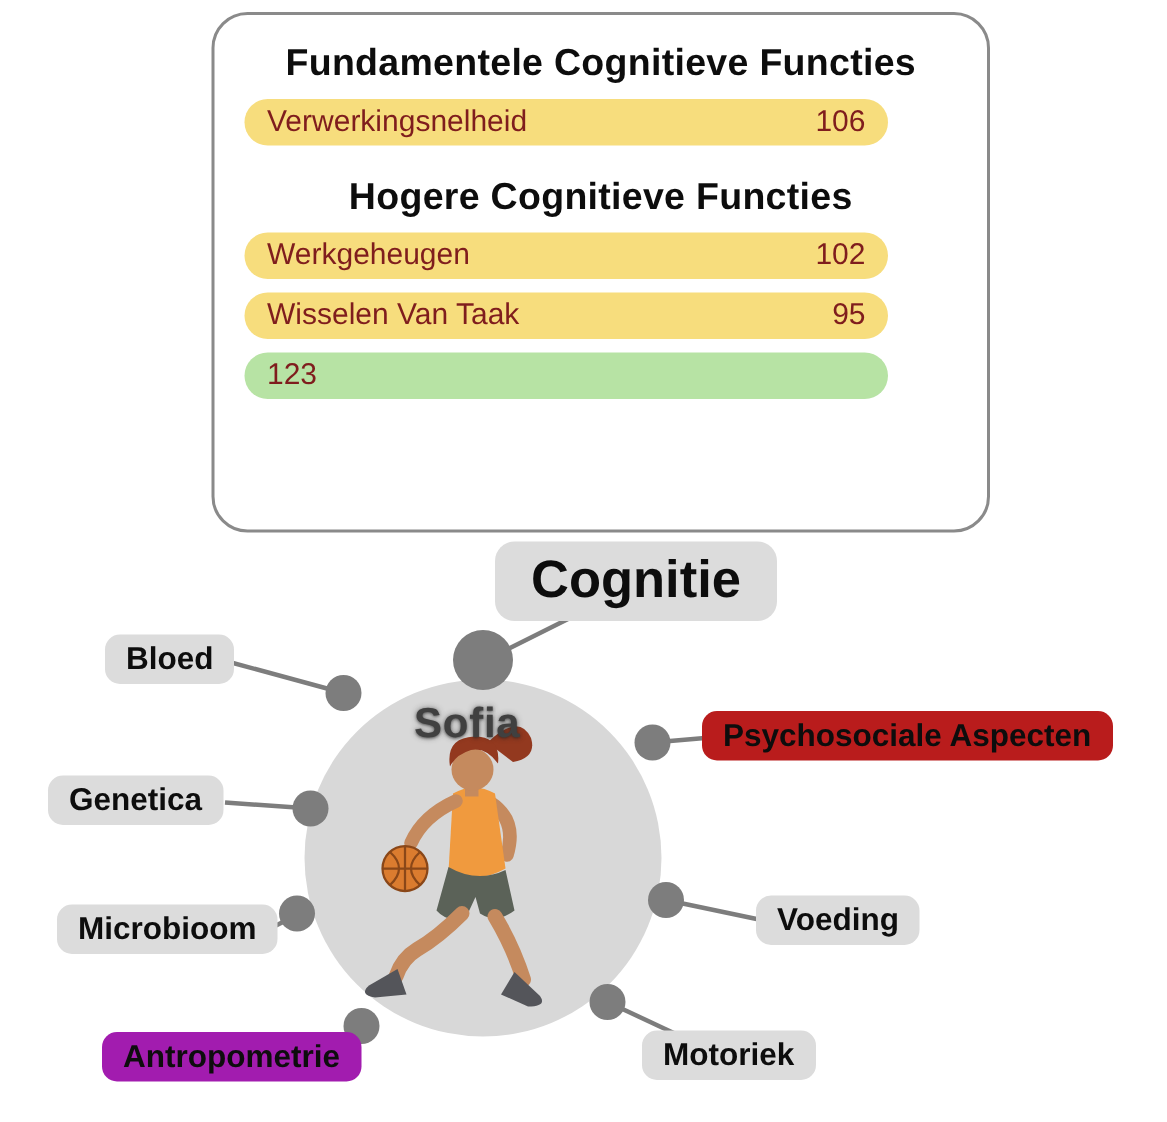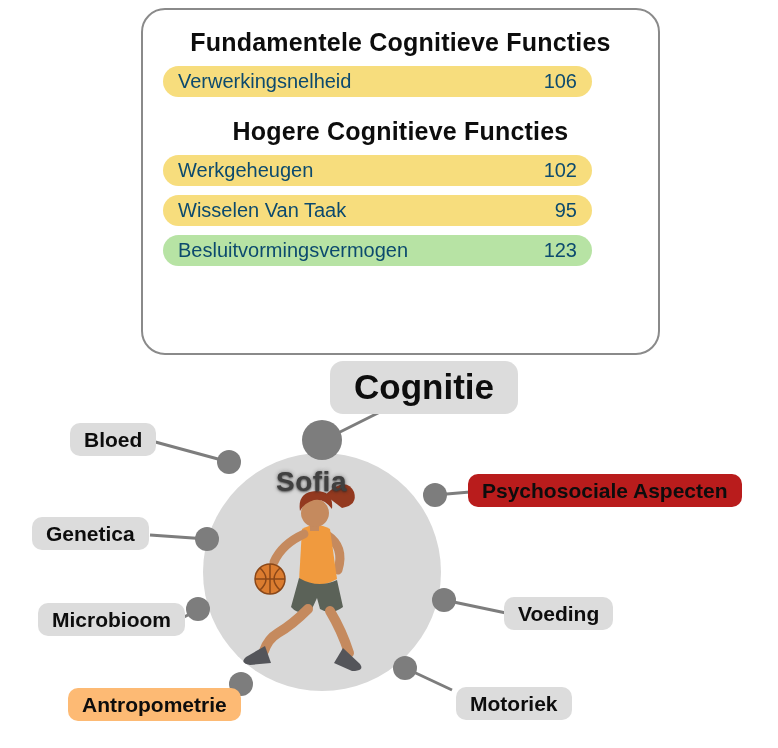--- a/index.html
+++ b/index.html
@@ -16,21 +16,21 @@
     padding-top:12px;
   }
   .card h2 {
     margin:6px 0 8px; text-align:center; font-size:25px; font-weight:bold;
     color:#0d0d0d; letter-spacing:.2px;
   }
   .card h2.second { margin-top:20px; }
   .pill {
     width:429px; height:31px; margin:9px 0 9px 20px; border-radius:16px;
     display:flex; align-items:center; justify-content:space-between;
-    padding:0 15px; font-size:20px; color:#0c4a6e;
+    padding:0 15px; font-size:20px; color:#7f1d1d;
   }
   .pill .pill-label { white-space:nowrap; }
   .pill .pill-value { white-space:nowrap; }
 
   
   .overlay { position:absolute; left:0; top:0; width:778px; height:748px; }
   .node-label {
     position:absolute; background:#dcdcdc; border-radius:10px;
     padding:5px 14px; font-weight:bold; font-size:21px; color:#0d0d0d;
     white-space:nowrap; line-height:1.1;
@@ -65,21 +65,20 @@
       <span class="pill-value">102</span>
     </div>
 
 
     <div class="pill" style="background-color: rgb(247, 221, 125);">
       <span class="pill-label">Wisselen Van Taak</span>
       <span class="pill-value">95</span>
     </div>
 
     <div class="pill" style="background-color: rgb(183, 227, 164);">
-      <span class="pill-label">Besluitvormingsvermogen</span>
       <span class="pill-value">123</span>
     </div>
   </div>
 
   <svg class="overlay" viewBox="0 0 778 748">
 
     <circle cx="322" cy="572" r="119" fill="#D8D8D8"></circle>
 
     <g stroke-width="3" fill="none">
       <line x1="396" y1="404" x2="322" y2="441" stroke="#7D7D7D"></line>
@@ -140,17 +139,17 @@
   <div class="node-label" style="left: 70px; top: 423px; background-color: rgb(220, 220, 220);">Bloed</div>
 
   <div class="node-label" style="left: 468px; top: 474px; background-color: #b91c1c;">Psychosociale Aspecten</div>
 
   <div class="node-label" style="left: 32px; top: 517px; background-color: rgb(220, 220, 220);">Genetica</div>
 
   <div class="node-label" style="left: 504px; top: 597px; background-color: rgb(220, 220, 220);">Voeding</div>
 
   <div class="node-label" style="left: 38px; top: 603px; background-color: rgb(220, 220, 220);">Microbioom</div>
 
-  <div class="node-label" style="left: 428px; top: 687px; background-color: rgb(220, 220, 220); margin-left: 28px;">Motoriek</div>
+  <div class="node-label" style="left: 428px; top: 687px; background-color: rgb(220, 220, 220);">Motoriek</div>
 
-  <div class="node-label" style="left: 68px; top: 688px; background-color: #fdba74;">Antropometrie</div>
+  <div class="node-label" style="left: 68px; top: 688px; background-color: #a21caf;">Antropometrie</div>
 
 </div>
 
 </body></html>

